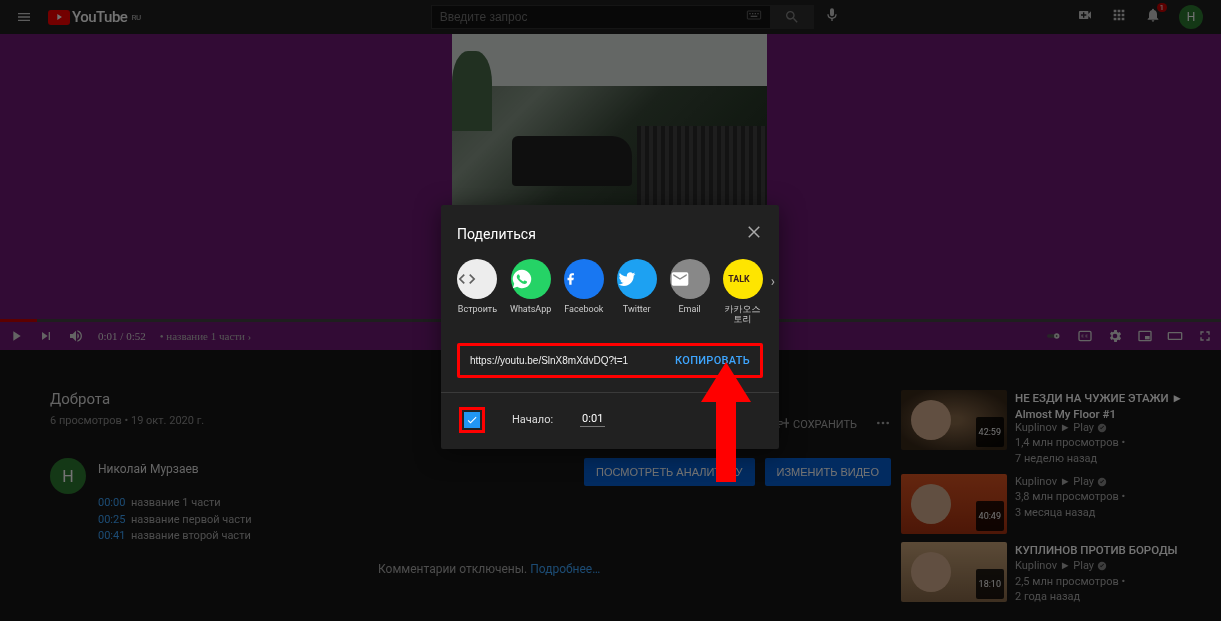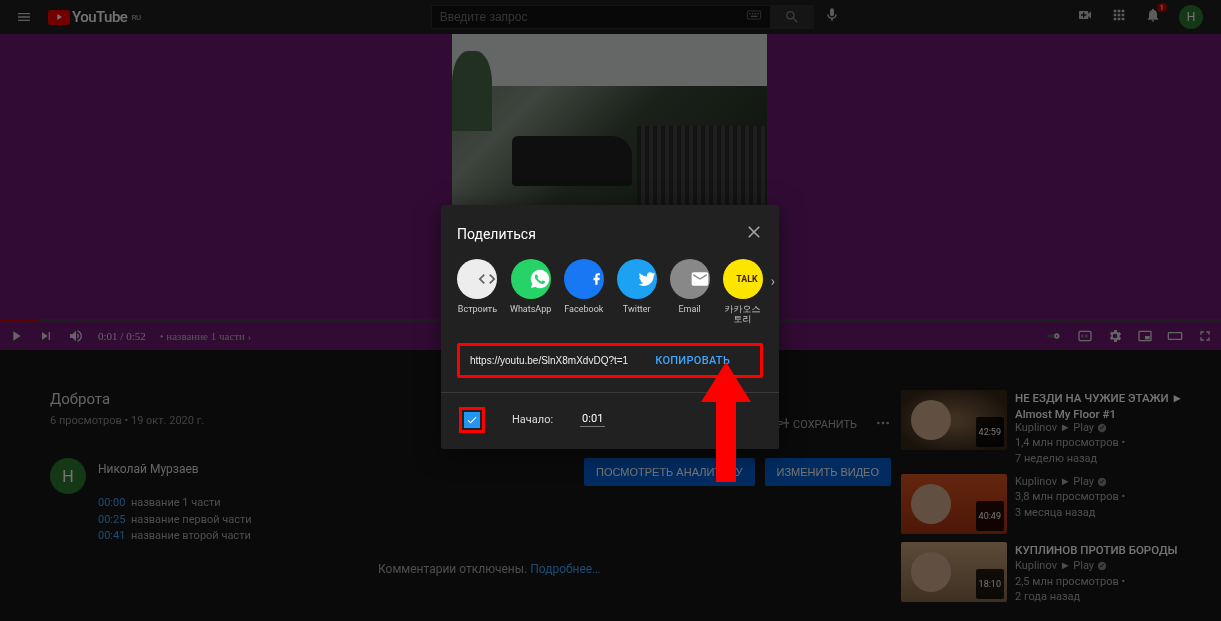--- a/index.html
+++ b/index.html
@@ -79,30 +79,30 @@
 .verified { width:10px; height:10px; }
 
 
 .dialog { position:absolute; left:441px; top:205px; width:338px; background:#212121; border-radius:2px; padding:18px 16px 16px; z-index:5; box-shadow:0 4px 24px rgba(0,0,0,0.5); }
 .dlg-head { display:flex; justify-content:space-between; align-items:center; margin-bottom:14px; }
 .dlg-title { font-size:14px; color:#fff; }
 .close-x { cursor:pointer; color:#aaa; }
 .share-row { display:flex; gap:12px; align-items:flex-start; margin-bottom:18px; position:relative; }
 .share-scroll { position:absolute; right:-12px; top:14px; color:#aaa; font-size:14px; cursor:pointer; }
 .share-it { display:flex; flex-direction:column; align-items:center; gap:6px; width:46px; }
-.share-ic { width:40px; height:40px; border-radius:50%; display:flex; align-items:center; justify-content:flex-end; font-size:18px; color:#fff; }
+.share-ic { width:40px; height:40px; border-radius:50%; display:flex; align-items:center; justify-content:flex-start; font-size:18px; color:#fff; }
 .share-lb { font-size:9px; color:#ccc; text-align:center; line-height:1.1; }
 .ic-embed { background:#ededed; color:#333; }
 .ic-wa { background:#25D366; }
 .ic-fb { background:#1877F2; }
 .ic-tw { background:#1DA1F2; }
 .ic-em { background:#888; }
 .ic-kt { background:#FEE500; }
 
-.url-box { border:3px solid #ff0000; border-radius:2px; padding:8px 10px; display:flex; align-items:center; margin-bottom:14px;gap:27px; }
+.url-box { border:3px solid #ff0000; border-radius:2px; padding:8px 10px; display:flex; align-items:center; justify-content:space-between; margin-bottom:14px; }
 .url-text { font-size:10px; color:#eee; font-family: Arial; }
 .copy-btn { color:#3ea6ff; font-size:11px; font-weight:500; cursor:pointer; letter-spacing:0.3px; }
 
 .dlg-sep { border-top:1px solid #3a3a3a; margin:0 -16px 14px; }
 
 .start-row { display:flex; align-items:center; gap:23px; padding-left:2px; }
 .cb-wrap { border:3px solid #ff0000; padding:2px; display:inline-flex; }
 .cb { width:16px; height:16px; background:#2196f3; display:flex; align-items:center; justify-content:center; }
 .start-lbl { font-size:11px; color:#ddd; margin-left:4px; }
 .start-time { font-size:11px; color:#fff; border-bottom:1px solid #777; padding:0 2px 1px; margin-left:4px; }

